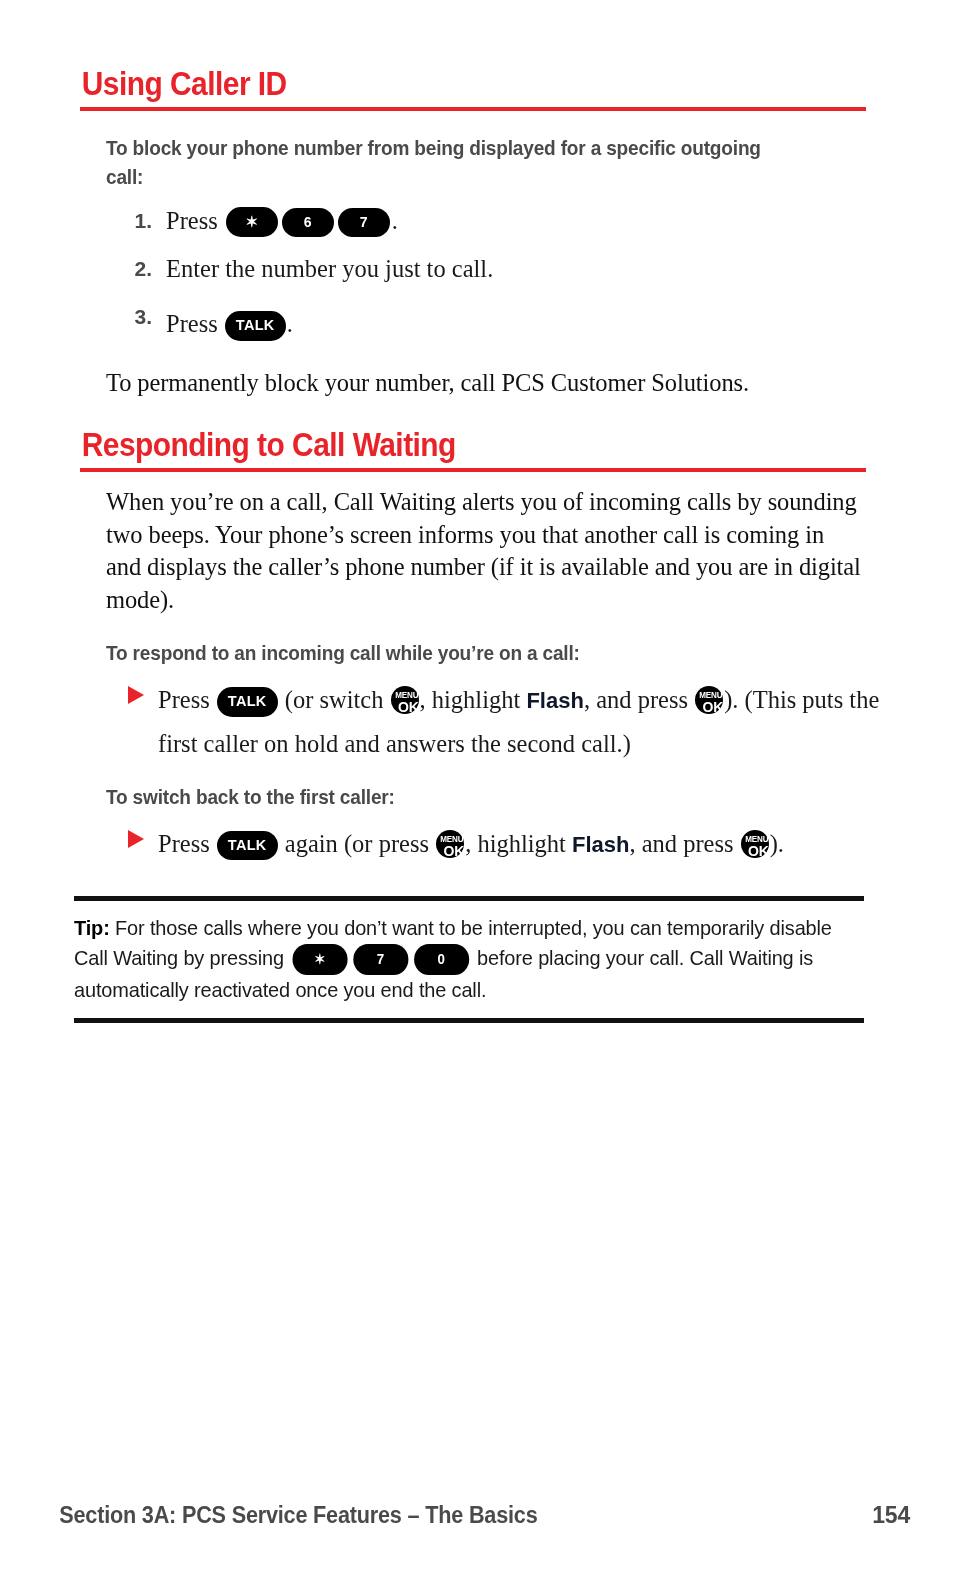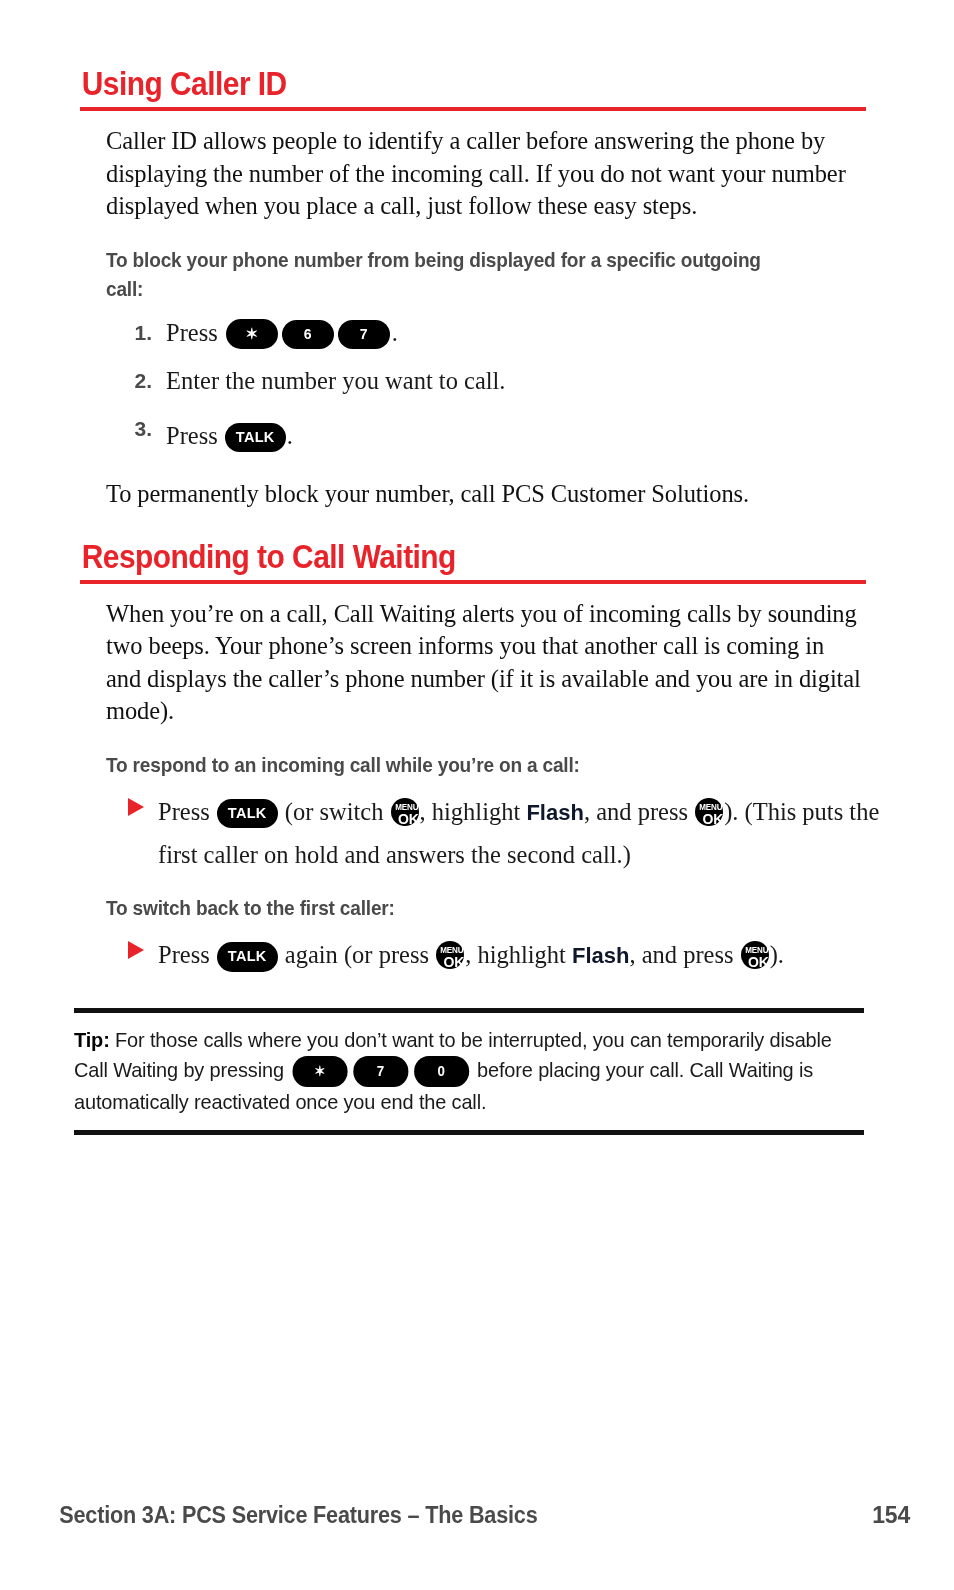--- a/index.html
+++ b/index.html
@@ -240,31 +240,30 @@
 <body>
 
 <div class="page">
   <div class="content">
 
     <div class="head-block">
       <h1 class="section-head">Using Caller ID</h1>
       <div class="head-rule"></div>
     </div>
 
-    <p class="body">Caller ID allows people to identify a caller before answering the phone by displaying the number of the incoming call. If you do not want your number displayed when you place a call, just follow these easy steps.</p>
 
     <p class="subhead">To block your phone number from being displayed for a specific outgoing call:</p>
 
     <ol class="steps">
       <li>
         <span class="num">1.</span><span>Press</span>
         <span class="key digit star">✶</span><span class="key digit">6</span><span class="key digit">7</span><span>.</span>
       </li>
       <li>
-        <span class="num">2.</span><span>Enter the number you want to call.</span>
+        <span class="num">2.</span><span>Enter the number you just to call.</span>
       </li>
       <li>
         <span class="num">3.</span><span>Press</span>
         <span class="key talk">TALK</span><span>.</span>
       </li>
     </ol>
 
     <p class="body" style="margin-top:10px;">To permanently block your number, call PCS Customer Solutions.</p>
 
     <div class="head-block second">

